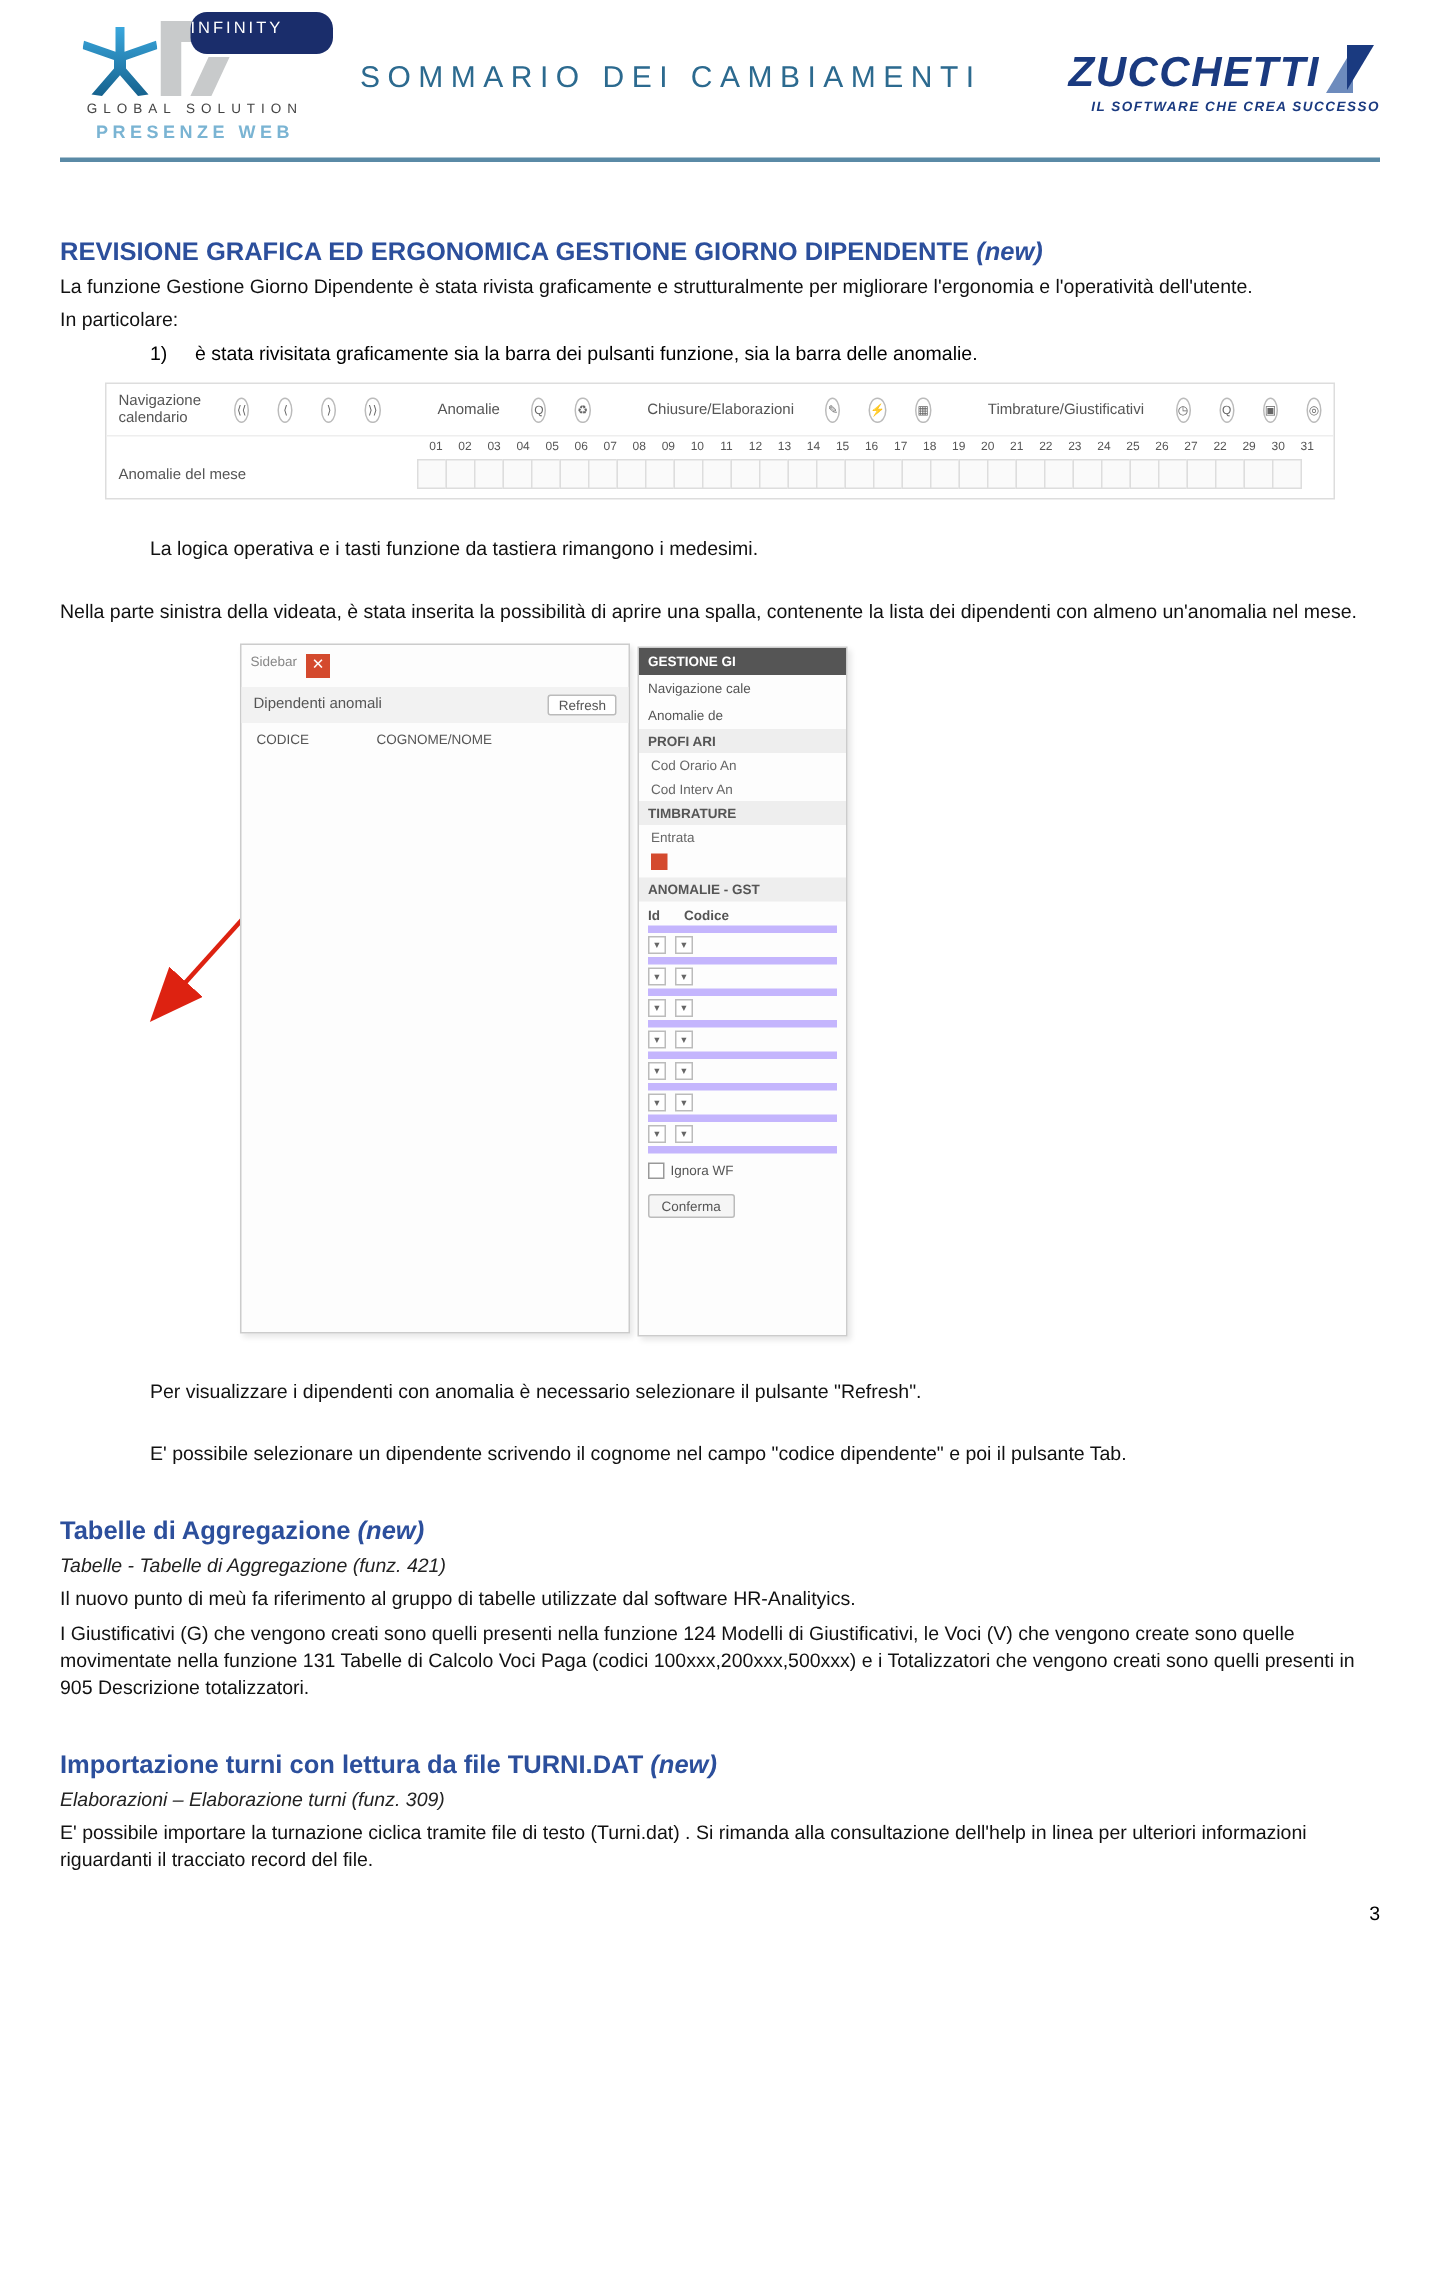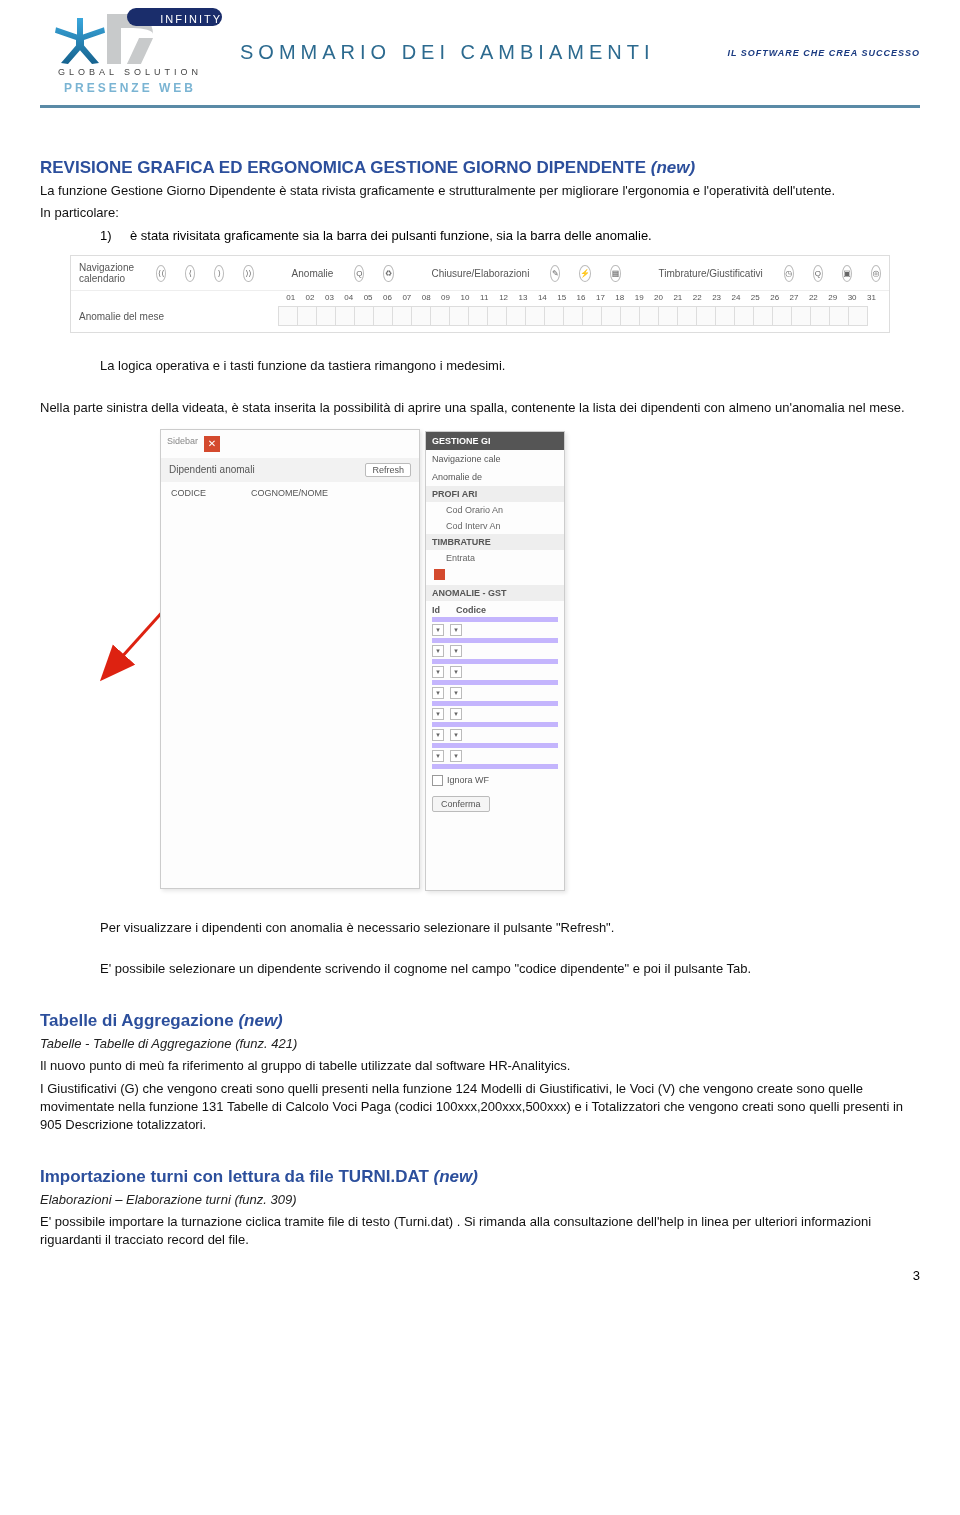--- a/index.html
+++ b/index.html
@@ -50,28 +50,28 @@
   .hr-icon .r-leg {
     position: absolute;
     left: 78px; top: 28px;
     width: 14px; height: 26px;
     background: #c8cacb;
     transform: skewX(-25deg);
   }
   .hr-icon .infinity-badge {
     position: absolute;
     left: 72px; top: -2px;
-    width: 95px; height: 18px;
+    width: 95px; height: 28px;
     background: #1a2d6b;
     border-radius: 11px;
     color: #fff;
     font-size: 11px;
     letter-spacing: 2px;
     line-height: 22px;
-    text-align: right;
+    text-align: left;
   }
   .logo-hr .sub1 {
     font-size: 9px; letter-spacing: 4px; color:#444; margin-top:2px;
   }
   .logo-hr .sub2 {
     font-size: 12px; letter-spacing: 3px; color:#7ab4d3; font-weight:bold; margin-top:4px;
   }
   .header-title {
     flex: 1;
     text-align: left;
@@ -215,21 +215,21 @@
     height:460px;
     background:#fdfdfd;
     border:1px solid #ccc;
     font-size:9px;
     color:#555;
     box-shadow: 2px 2px 4px rgba(0,0,0,.1);
   }
   .panel-right .hdr { background:#555; color:#fff; font-weight:bold; padding:4px 6px; font-size:9px;}
   .panel-right .sect { padding:4px 6px; }
   .panel-right .sub { background:#eee; padding:3px 6px; font-weight:bold; color:#555;}
-  .panel-right .line { padding:3px 8px; color:#666;margin-left:12px;}
+  .panel-right .line { padding:3px 8px; color:#666;}
   .panel-right .linesq { padding:3px 8px;}
   .panel-right .linesq .sq {display:inline-block;width:11px;height:11px;background:#d44a2e;}
   .panel-right .tbl { padding:2px 6px;}
   .panel-right .tbl .tr { display:flex; border-bottom:5px solid #c4b5fd; padding:2px 0;}
   .panel-right .tbl .tr .dd {
     width:12px; height:12px; border:1px solid #bbb; background:#fff; display:flex; align-items:center; justify-content:center; font-size:7px; color:#666;
   }
   .panel-right .tbl .tr .sp {width:6px;}
   .panel-right .chk { display:flex; align-items:center; padding:4px 6px; gap:4px;}
   .panel-right .chk .box {width:11px;height:11px;border:1px solid #999;background:#fff;}
@@ -251,20 +251,27 @@
         <div class="human"></div>
         <div class="r-shape"></div>
         <div class="r-leg"></div>
         <div class="infinity-badge">INFINITY</div>
       </div>
       <div class="sub1">GLOBAL SOLUTION</div>
       <div class="sub2">PRESENZE WEB</div>
     </div>
     <div class="header-title">SOMMARIO DEI CAMBIAMENTI</div>
     <div class="logo-z">
+      <div class="z-main">
+        <span class="z-text">ZUCCHETTI</span>
+        <div class="z-mark">
+          <div class="tri1"></div>
+            <div class="tri2"></div>
+        </div>
+      </div>
       <div class="z-tag">IL SOFTWARE CHE CREA SUCCESSO</div>
     </div>
   </div>
   <hr class="divider">
 
   
   <div class="h2">
     <span>REVISIONE GRAFICA ED ERGONOMICA GESTIONE GIORNO DIPENDENTE</span>
     <span class="new">(new)</span>
   </div>

